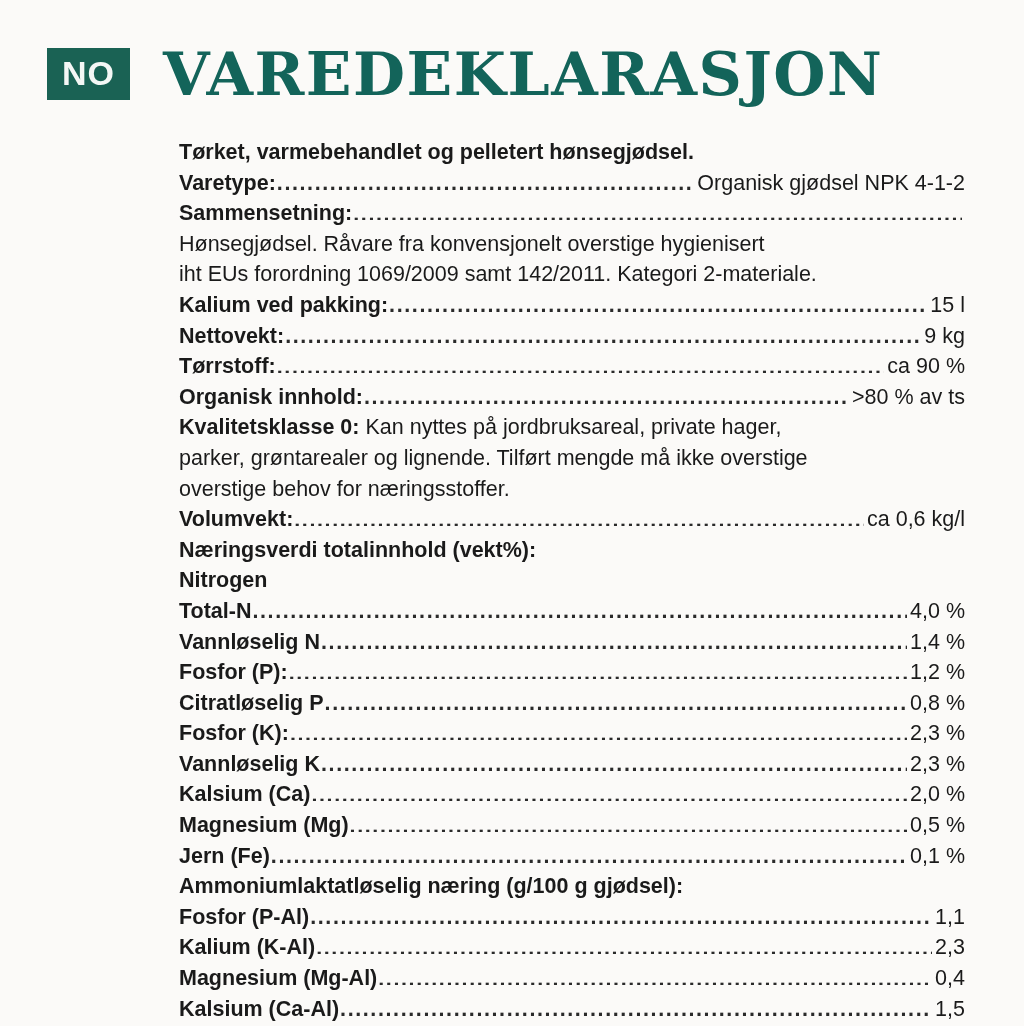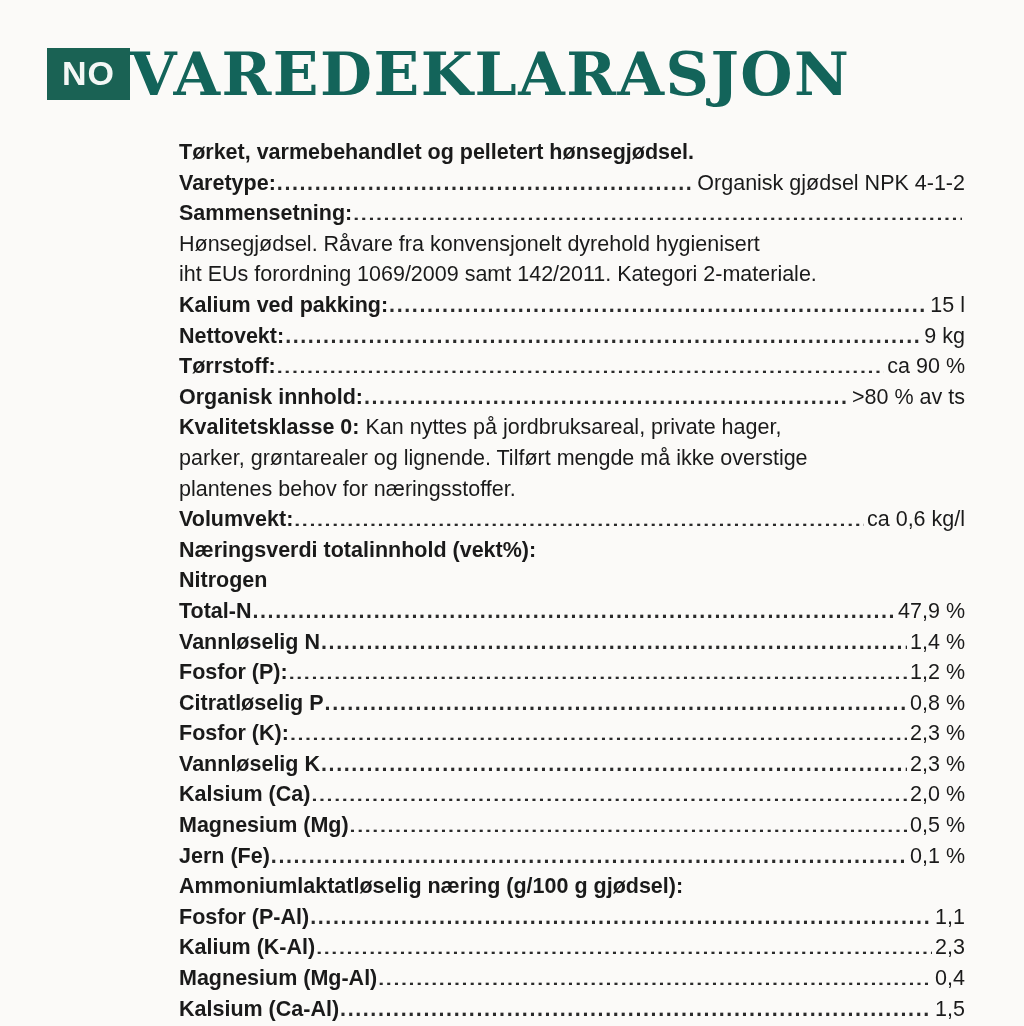--- a/index.html
+++ b/index.html
@@ -36,20 +36,21 @@
     color: #f4f7f5;
     font-family: "Liberation Sans", sans-serif;
     font-weight: bold;
     font-size: 34px;
     letter-spacing: 1px;
     line-height: 1;
     padding: 8px 15px 10px 15px;
     display: inline-block;
   }
   .doc-title {
+    margin-left: 33px;
     font-family: "DejaVu Serif", "Liberation Serif", serif;
     font-weight: bold;
     font-size: 60px;
     letter-spacing: 1.5px;
     color: #13645a;
     line-height: 1;
     white-space: nowrap;
   }
 
   
@@ -131,21 +132,21 @@
       <span class="val">Organisk gjødsel NPK 4-1-2</span>
     </div>
 
     <div class="line">
       <span class="lbl">Sammensetning:</span>
       <span class="leader"></span>
       <span class="val"></span>
     </div>
 
     <div class="line plain">
-      <span class="lbl reg">Hønsegjødsel. Råvare fra konvensjonelt dyrehold hygienisert</span>
+      <span class="lbl reg">Hønsegjødsel. Råvare fra konvensjonelt overstige hygienisert</span>
     </div>
 
     <div class="line plain">
       <span class="lbl reg">iht EUs forordning 1069/2009 samt 142/2011. Kategori 2-materiale.</span>
     </div>
 
     <div class="line">
       <span class="lbl">Kalium ved pakking:</span>
       <span class="leader"></span>
       <span class="val">15 l</span>
@@ -171,41 +172,41 @@
 
     <div class="line plain">
       <span class="lbl"><span>Kvalitetsklasse 0:</span><span class="rest"> Kan nyttes på jordbruksareal, private hager,</span></span>
     </div>
 
     <div class="line plain">
       <span class="lbl reg">parker, grøntarealer og lignende. Tilført mengde må ikke overstige</span>
     </div>
 
     <div class="line plain">
-      <span class="lbl reg">plantenes behov for næringsstoffer.</span>
+      <span class="lbl reg">overstige behov for næringsstoffer.</span>
     </div>
 
     <div class="line">
       <span class="lbl">Volumvekt:</span>
       <span class="leader"></span>
       <span class="val">ca 0,6 kg/l</span>
     </div>
 
     <div class="line plain">
       <span class="lbl">Næringsverdi totalinnhold (vekt%):</span>
     </div>
 
     <div class="line plain">
       <span class="lbl">Nitrogen</span>
     </div>
 
     <div class="line">
       <span class="lbl">Total-N</span>
       <span class="leader"></span>
-      <span class="val">47,9 %</span>
+      <span class="val">4,0 %</span>
     </div>
 
 
     <div class="line">
       <span class="lbl">Vannløselig N</span>
       <span class="leader"></span>
       <span class="val">1,4 %</span>
     </div>
 
     <div class="line">

